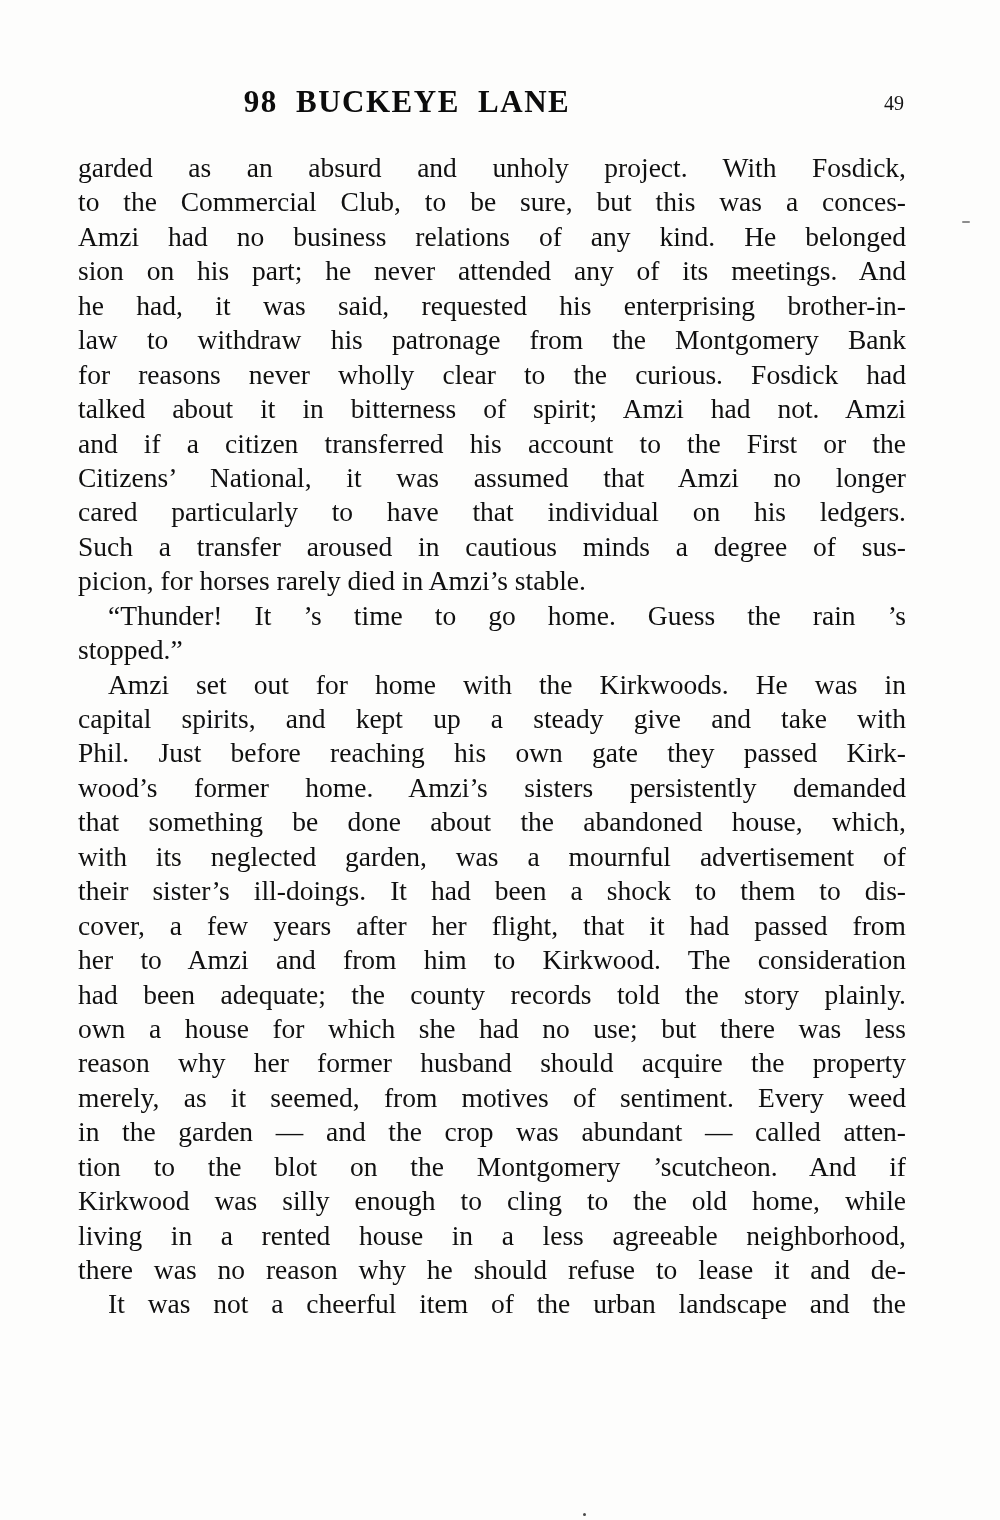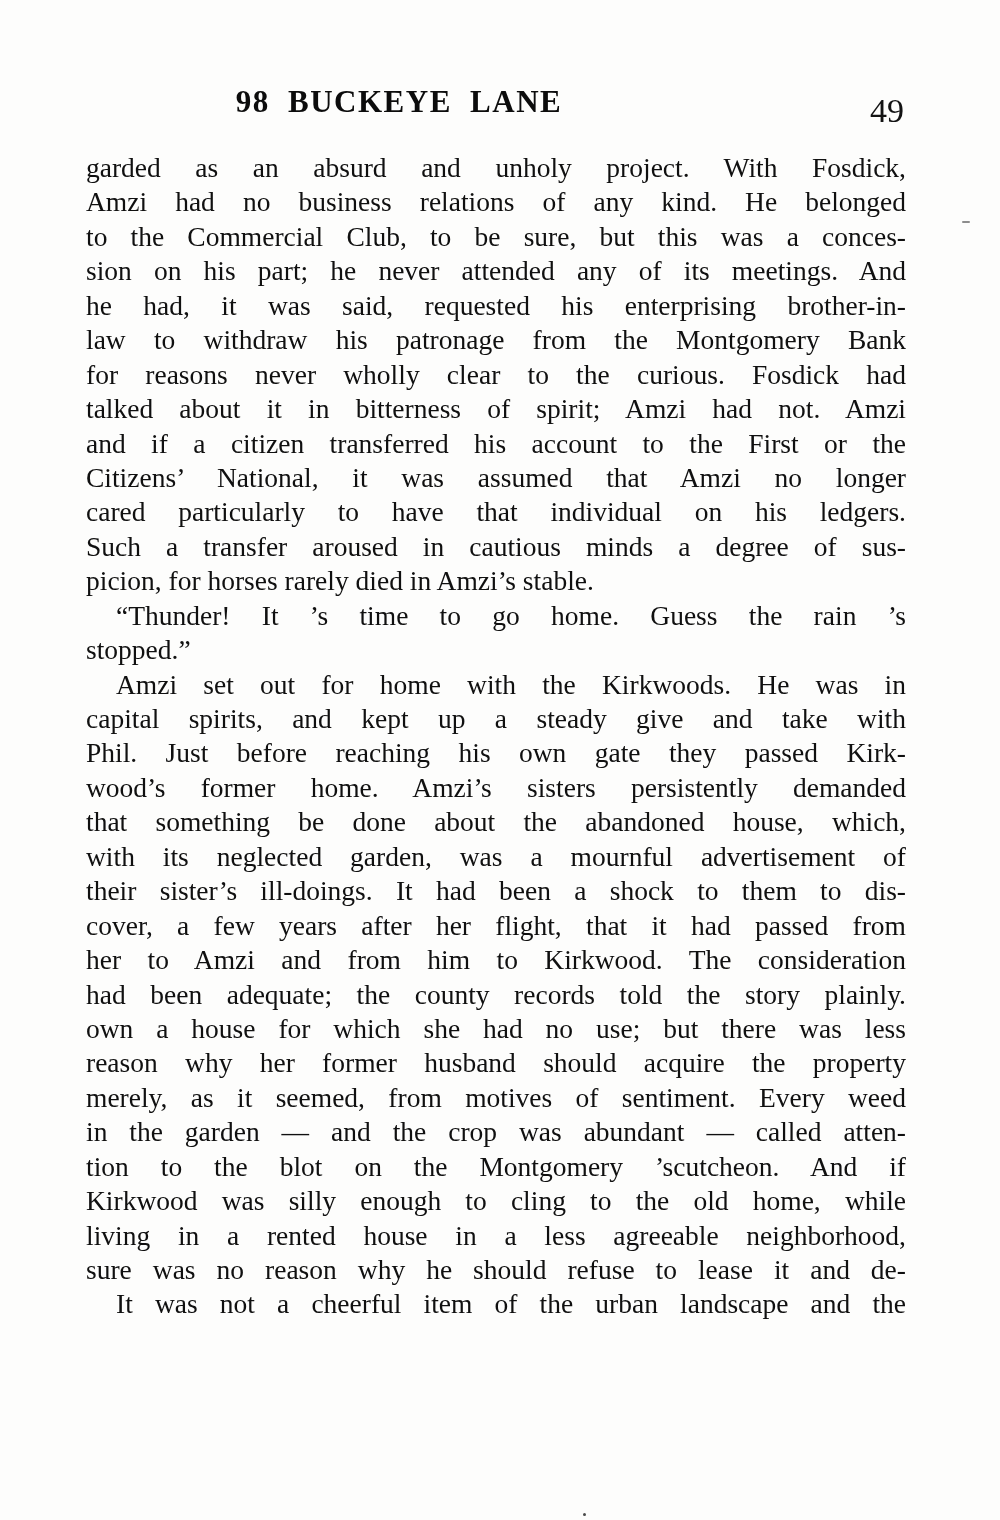--- a/index.html
+++ b/index.html
@@ -12,55 +12,54 @@
     width: 1000px;
     height: 1520px;
     background: #fdfdfc;
     overflow: hidden;
     font-family: "Liberation Serif", serif;
     color: #101010;
   }
   .running-header {
     position: absolute;
     top: 84px;
-    left: 0;
+    left: 8px;
     width: 798px;
     text-align: center;
   }
   .header-title {
     display: inline-block;
     font-size: 31px;
     font-weight: bold;
     letter-spacing: 1.5px;
     word-spacing: 9px;
     color: #0c0c0c;
   }
   .page-number {
     position: absolute;
     top: 92px;
     left: 870px;
     width: 34px;
     text-align: right;
-    font-size: 34px;
+    font-size: 20px;
     color: #131313;
   }
   .body-text {
     position: absolute;
     top: 151px;
     left: 78px;
     width: 828px;
     font-size: 27.5px;
   }
   .line {
     line-height: 34.45px;
     height: 34.45px;
     text-align: justify;
     text-align-last: justify;
     white-space: normal;
-    margin-left: 8px;
   }
   .line.end {
     text-align-last: left;
   }
   .line.indent {
     text-indent: 30px;
   }
   .speck {
     position: absolute;
     background: #8d8d8d;
@@ -86,22 +85,22 @@
 
 <div class="page">
 
   <header class="running-header">
     <div class="header-title">98 BUCKEYE LANE</div>
   </header>
   <div class="page-number">49</div>
 
   <main class="body-text">
     <div class="line">garded as an absurd and unholy project.  With Fosdick,</div>
+    <div class="line">to the Commercial Club, to be sure, but this was a conces-</div>
     <div class="line">Amzi had no business relations of any kind.  He belonged</div>
-    <div class="line">to the Commercial Club, to be sure, but this was a conces-</div>
     <div class="line">sion on his part; he never attended any of its meetings.  And</div>
     <div class="line">he had, it was said, requested his enterprising brother-in-</div>
     <div class="line">law to withdraw his patronage from the Montgomery Bank</div>
     <div class="line">for reasons never wholly clear to the curious.  Fosdick had</div>
     <div class="line">talked about it in bitterness of spirit; Amzi had not.  Amzi</div>
     <div class="line">and if a citizen transferred his account to the First or the</div>
     <div class="line">Citizens’ National, it was assumed that Amzi no longer</div>
     <div class="line">cared particularly to have that individual on his ledgers.</div>
     <div class="line">Such a transfer aroused in cautious minds a degree of sus-</div>
     <div class="line end">picion, for horses rarely died in Amzi’s stable.</div>
@@ -117,20 +116,20 @@
     <div class="line">cover, a few years after her flight, that it had passed from</div>
     <div class="line">her to Amzi and from him to Kirkwood.  The consideration</div>
     <div class="line">had been adequate; the county records told the story plainly.</div>
     <div class="line">own a house for which she had no use; but there was less</div>
     <div class="line">reason why her former husband should acquire the property</div>
     <div class="line">merely, as it seemed, from motives of sentiment.  Every weed</div>
     <div class="line">in the garden — and the crop was abundant — called atten-</div>
     <div class="line">tion to the blot on the Montgomery ’scutcheon.  And if</div>
     <div class="line">Kirkwood was silly enough to cling to the old home, while</div>
     <div class="line">living in a rented house in a less agreeable neighborhood,</div>
-    <div class="line">sure was no reason why he should refuse to lease it and de-</div>
+    <div class="line">there was no reason why he should refuse to lease it and de-</div>
     <div class="line indent">It was not a cheerful item of the urban landscape and the</div>
   </main>
 
   <div class="speck speck-1"></div>
   <div class="speck speck-2"></div>
 
 </div>
 
 </body></html>

